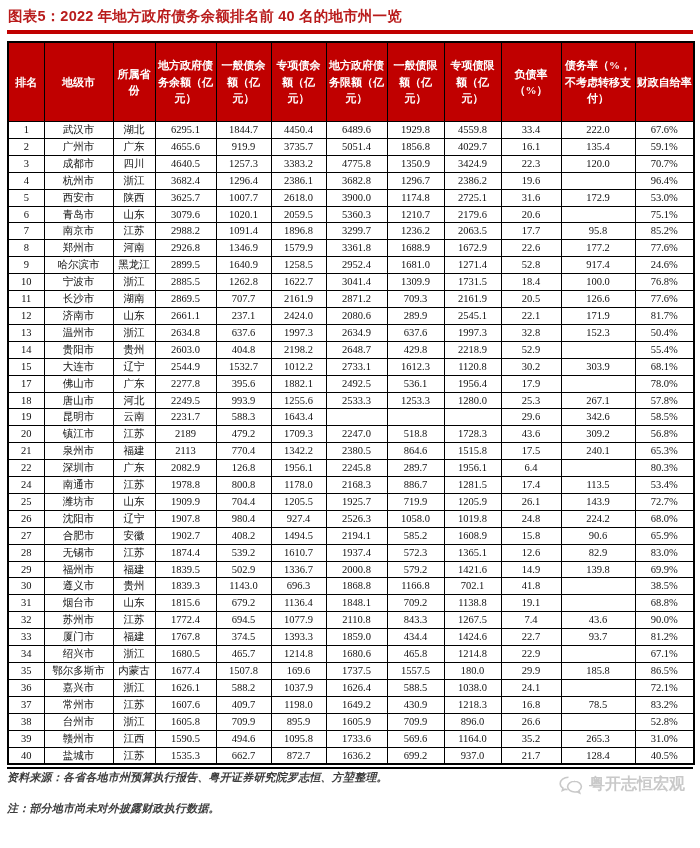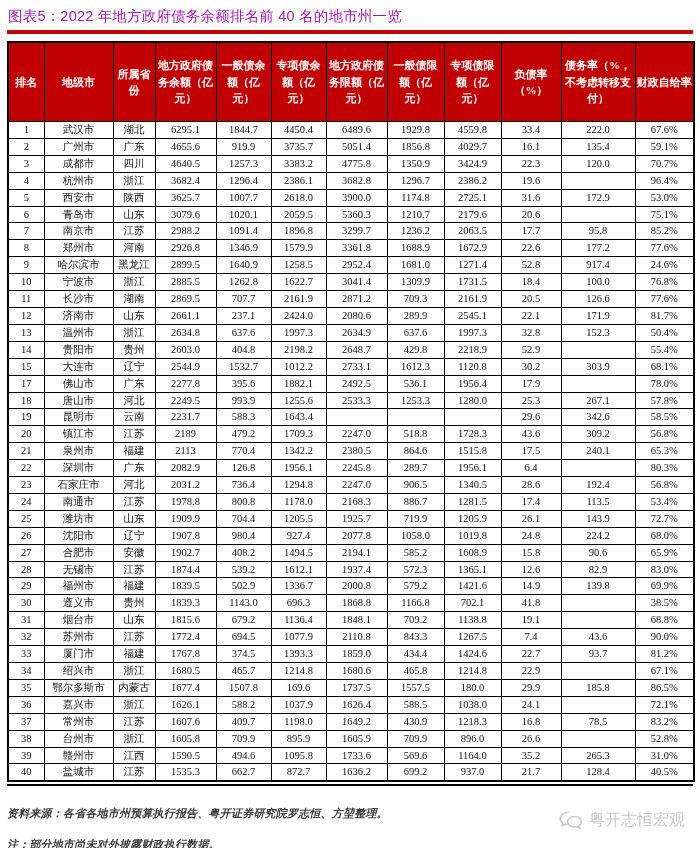--- a/index.html
+++ b/index.html
@@ -5,21 +5,21 @@
   html,body { margin:0; padding:0; background:#ffffff; }
   body {
     width:700px; height:848px; overflow:hidden;
     font-family:"Liberation Serif","DejaVu Serif",serif;
     -webkit-font-smoothing:antialiased;
   }
   .page { padding:4px 7px 0 7px; position:relative; }
 
   .figure-title {
     font-family:"Liberation Sans","DejaVu Sans",sans-serif;
-    font-weight:normal; font-size:14.5px; color:#a21caf;
+    font-weight:bold; font-size:14.5px; color:#b91c1c;
     padding:3px 0 4px 1px; letter-spacing:0.2px;
   }
   .accent-line { height:4px; background:#c00000; margin:0 0 7px 0; }
 
   table.debt-table {
     border-collapse:collapse; table-layout:fixed; width:686px;
     border:2px solid #000;
   }
   table.debt-table th {
     background:#c00000; color:#ffffff;
@@ -34,27 +34,27 @@
     text-align:center; vertical-align:middle;
     white-space:nowrap; overflow:hidden;
   }
 
   .footer-sep { height:2px; background:#000; margin-top:2px; }
   .footer {
     position:relative;
     font-family:"Liberation Sans","DejaVu Sans",sans-serif;
     font-style:italic; font-weight:bold; color:#3d3d3d;
   }
-  .source-note { font-size:11px; margin-top:20px; letter-spacing:0.2px; }
+  .source-note { font-size:11px; margin-top:1px; letter-spacing:0.2px; }
   .data-note   { font-size:11px; margin-top:16px; letter-spacing:0.2px; }
 
   .watermark {
     position:absolute; right:8px; top:4px;
-    display:flex; align-items:flex-start; gap:5px;
-    color:#c9c9c9; font-size:16px; font-weight:normal; font-style:normal;
+    display:flex; align-items:flex-end; gap:5px;
+    color:#c9c9c9; font-size:16px; font-weight:bold; font-style:normal;
     text-shadow:0 1px 0 #ffffff;
   }
   .watermark svg { display:block; }
 </style>
 </head>
 <body>
 
 <div class="page">
 
   <div class="figure-title">图表5：2022 年地方政府债务余额排名前 40 名的地市州一览</div>
@@ -380,34 +380,20 @@
           <td>126.8</td>
           <td>1956.1</td>
           <td>2245.8</td>
           <td>289.7</td>
           <td>1956.1</td>
           <td>6.4</td>
           <td></td>
           <td>80.3%</td>
         </tr>
         <tr>
-          <td>23</td>
-          <td>石家庄市</td>
-          <td>河北</td>
-          <td>2031.2</td>
-          <td>736.4</td>
-          <td>1294.8</td>
-          <td>2247.0</td>
-          <td>906.5</td>
-          <td>1340.5</td>
-          <td>28.6</td>
-          <td>192.4</td>
-          <td>56.8%</td>
-        </tr>
-        <tr>
           <td>24</td>
           <td>南通市</td>
           <td>江苏</td>
           <td>1978.8</td>
           <td>800.8</td>
           <td>1178.0</td>
           <td>2168.3</td>
           <td>886.7</td>
           <td>1281.5</td>
           <td>17.4</td>
@@ -428,21 +414,21 @@
           <td>143.9</td>
           <td>72.7%</td>
         </tr>
         <tr>
           <td>26</td>
           <td>沈阳市</td>
           <td>辽宁</td>
           <td>1907.8</td>
           <td>980.4</td>
           <td>927.4</td>
-          <td>2077.8</td>
+          <td>2526.3</td>
           <td>1058.0</td>
           <td>1019.8</td>
           <td>24.8</td>
           <td>224.2</td>
           <td>68.0%</td>
         </tr>
         <tr>
           <td>27</td>
           <td>合肥市</td>
           <td>安徽</td>
@@ -455,21 +441,21 @@
           <td>15.8</td>
           <td>90.6</td>
           <td>65.9%</td>
         </tr>
         <tr>
           <td>28</td>
           <td>无锡市</td>
           <td>江苏</td>
           <td>1874.4</td>
           <td>539.2</td>
-          <td>1612.1</td>
+          <td>1610.7</td>
           <td>1937.4</td>
           <td>572.3</td>
           <td>1365.1</td>
           <td>12.6</td>
           <td>82.9</td>
           <td>83.0%</td>
         </tr>
         <tr>
           <td>29</td>
           <td>福州市</td>

